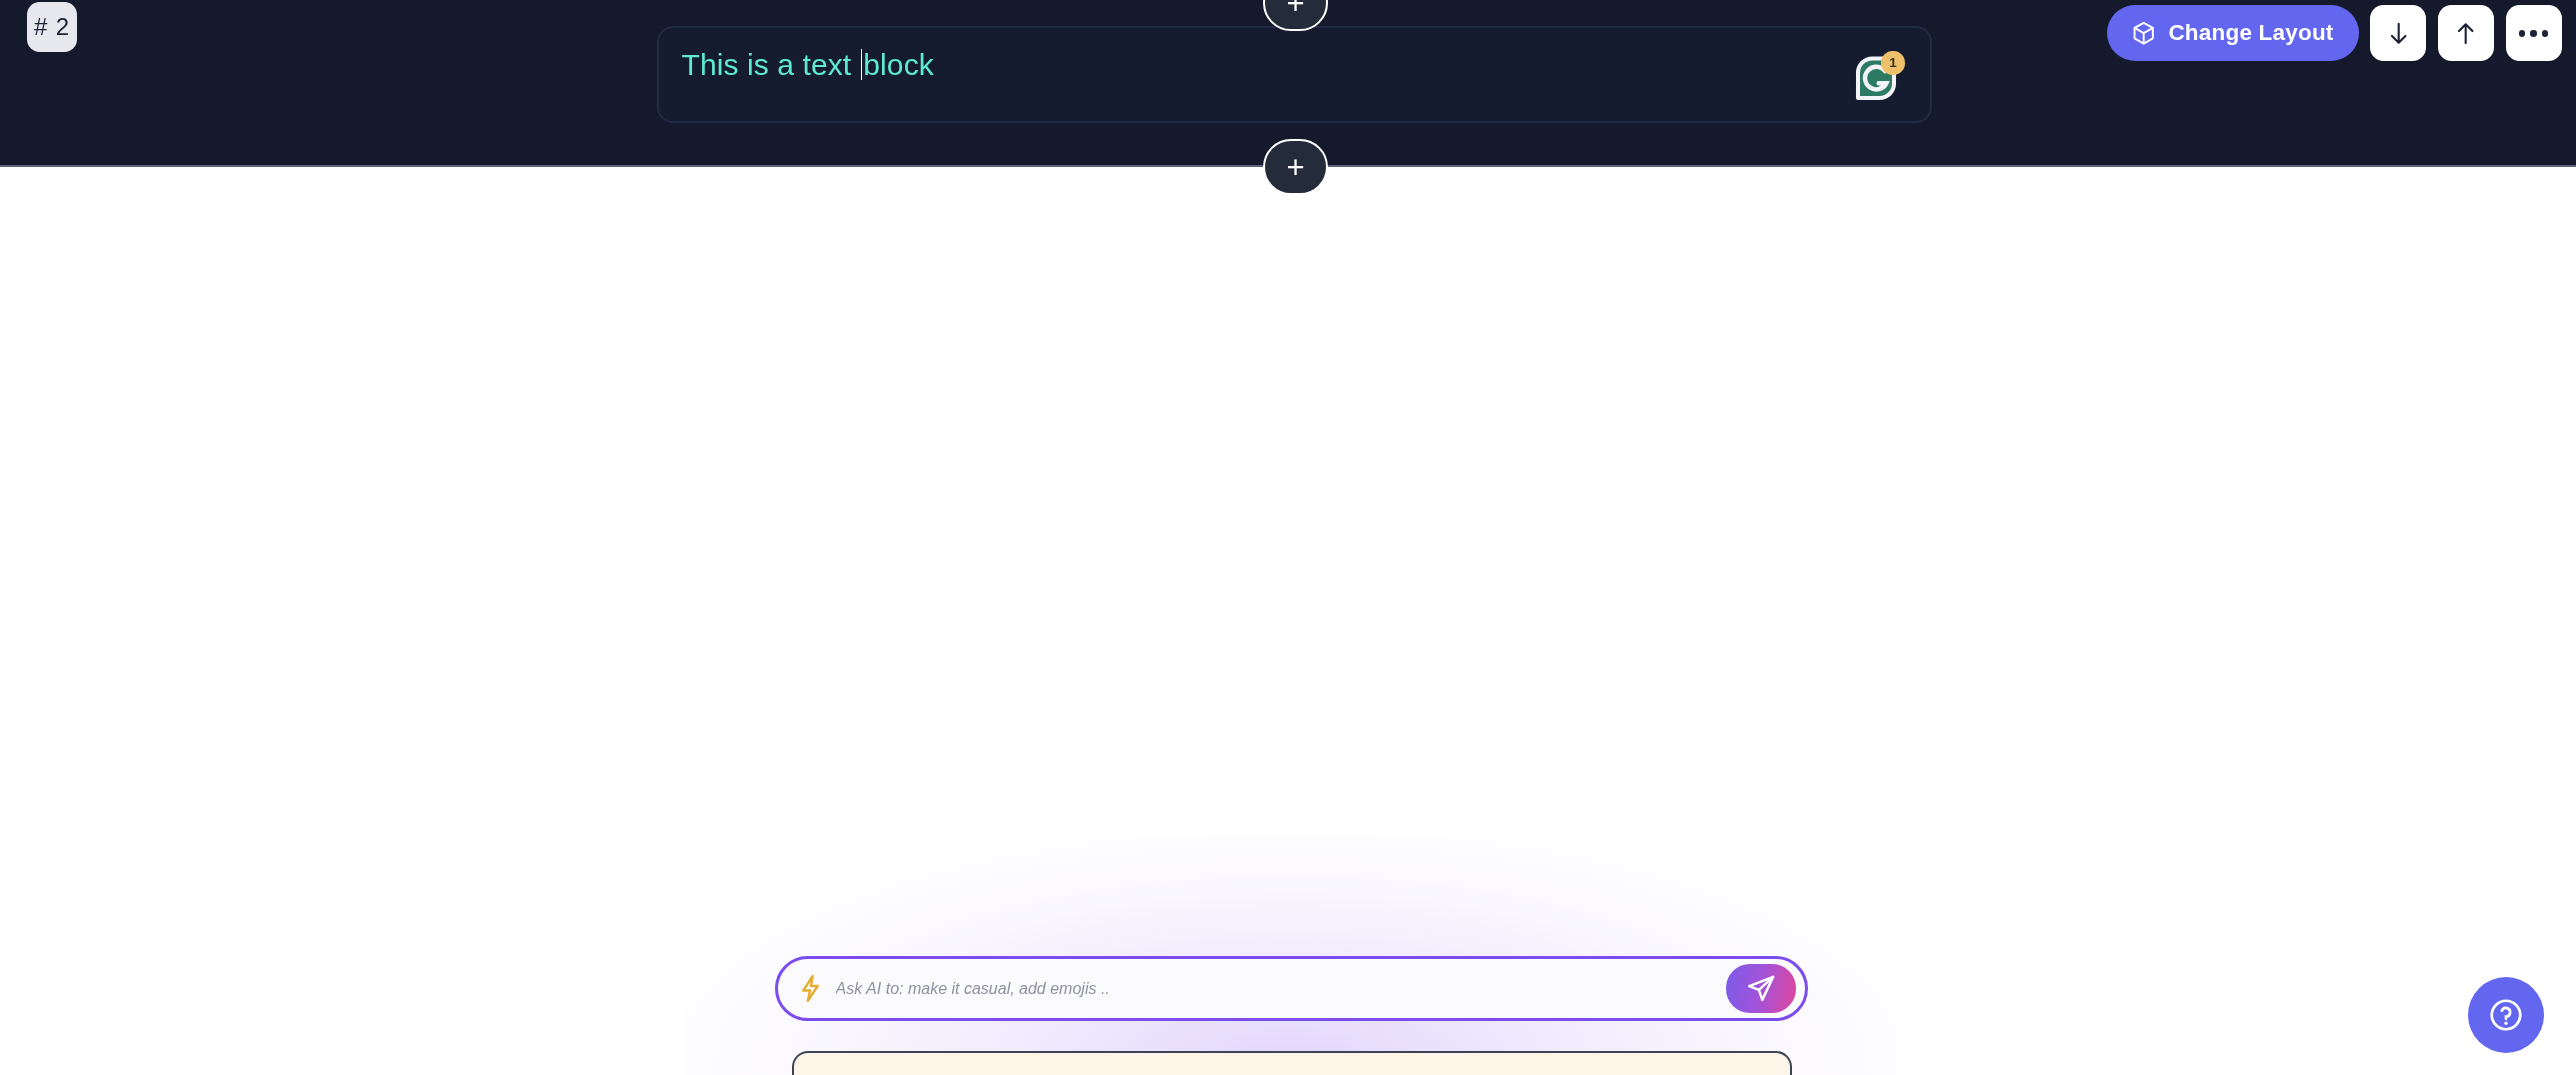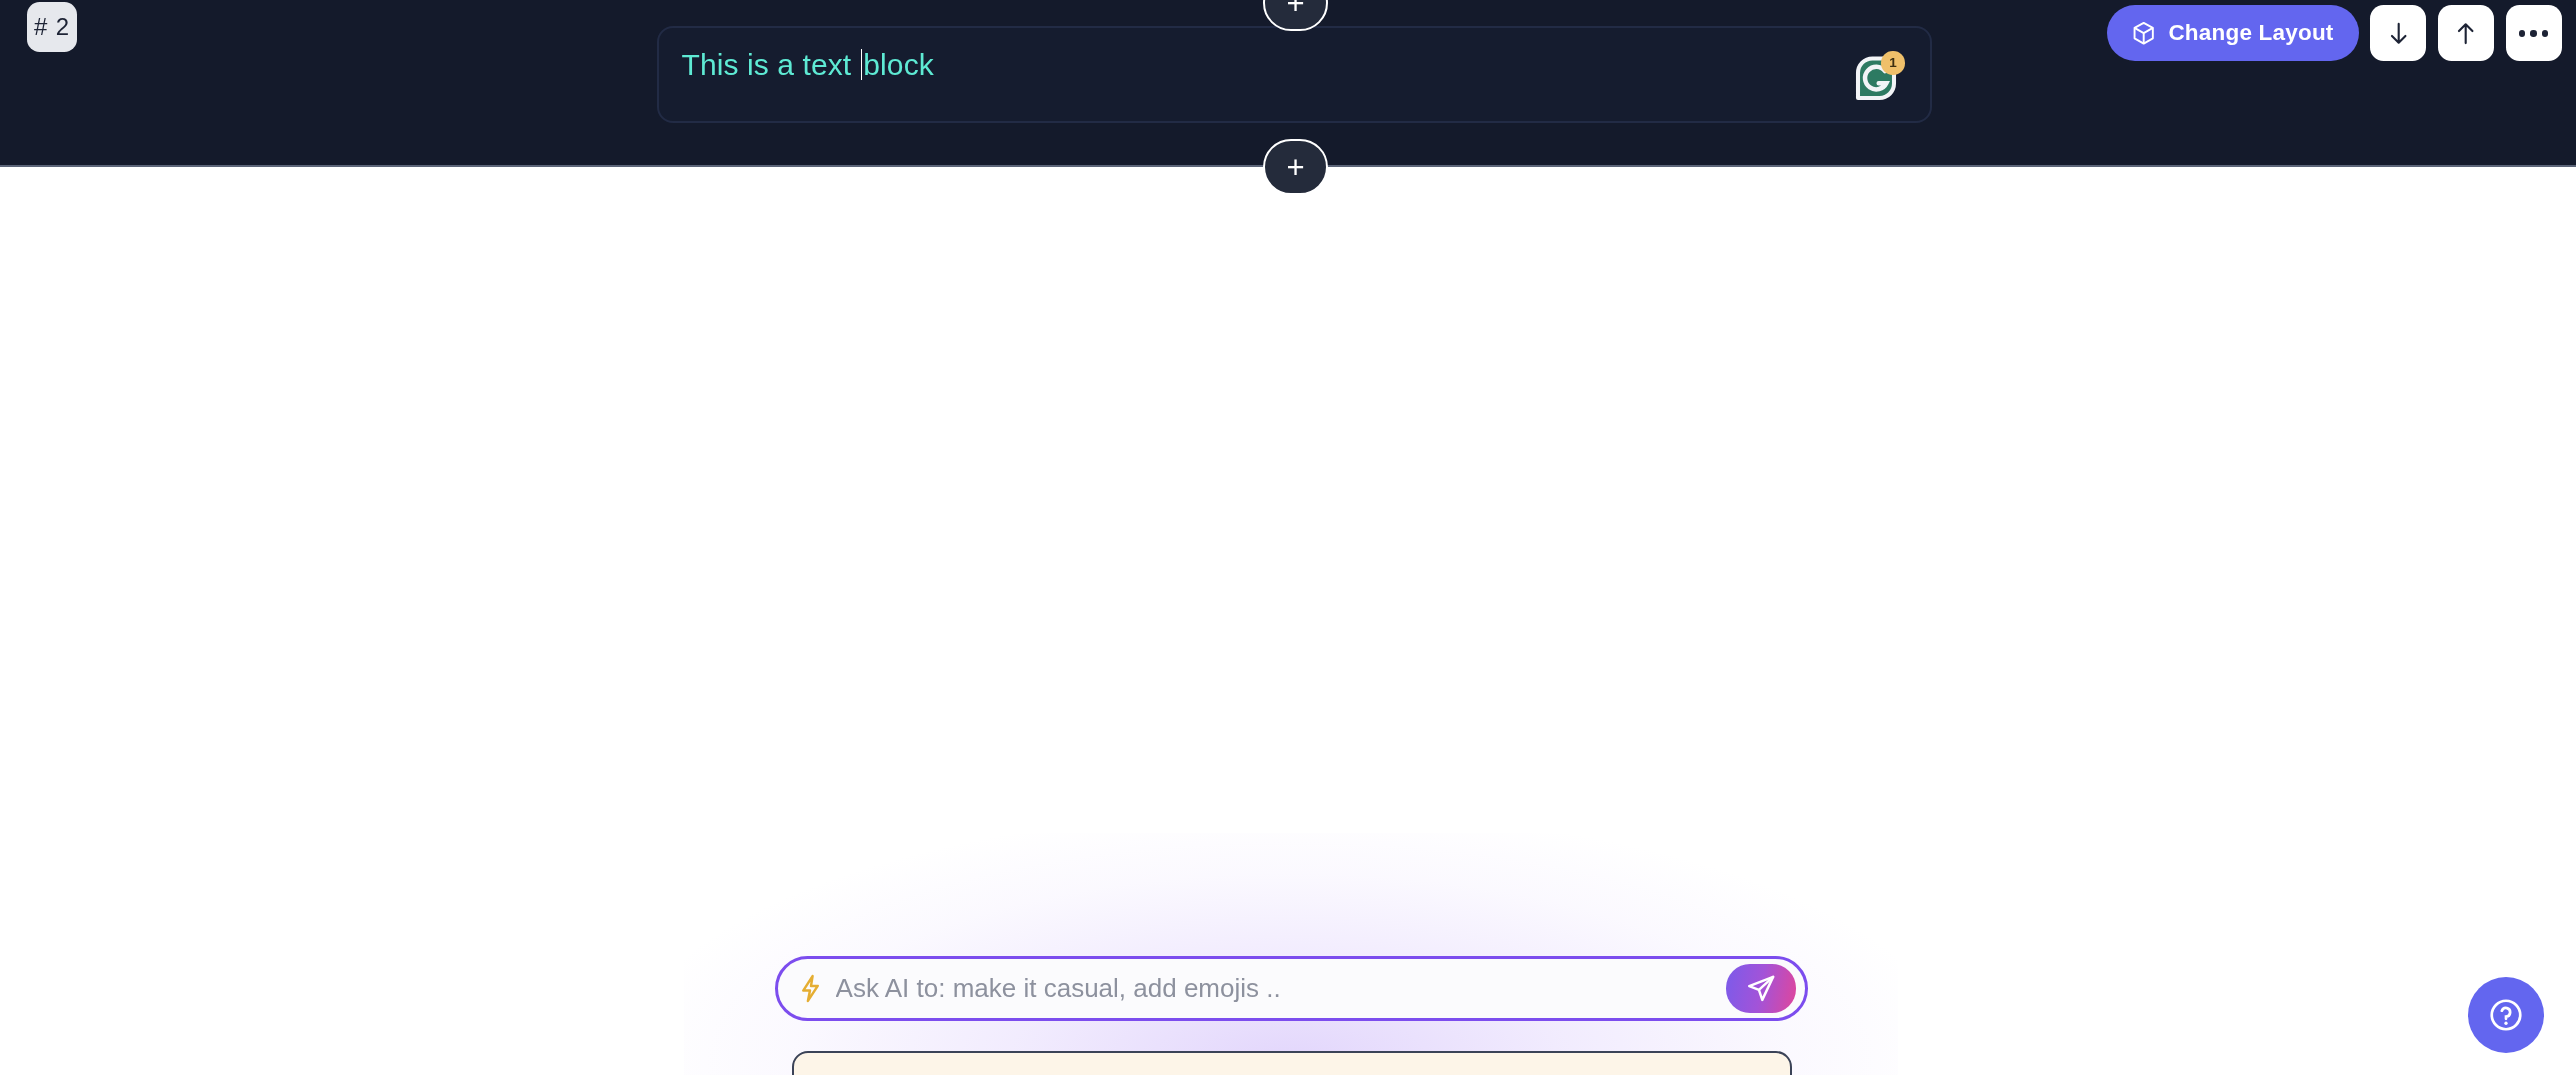--- a/index.html
+++ b/index.html
@@ -211,23 +211,24 @@
     height: 29px;
     flex: none;
   }
 
   #ai-prompt-input {
     flex: 1;
     border: 0;
     outline: 0;
     background: transparent;
     font-family: "Liberation Sans", sans-serif;
-    font-size: 26px;
+    font-size: 16px;
     color: #1d2335;
     margin-left: 12.6px;
+    font-style: italic;
   }
   #ai-prompt-input::placeholder { color: #8d919e; opacity: 1; }
 
   #send-btn {
     width: 70px;
     height: 49px;
     margin-right: 9px;
     border-radius: 24px;
     background: linear-gradient(100deg, #7b5bea 0%, #a353d8 50%, #e0469b 100%);
     display: flex;

